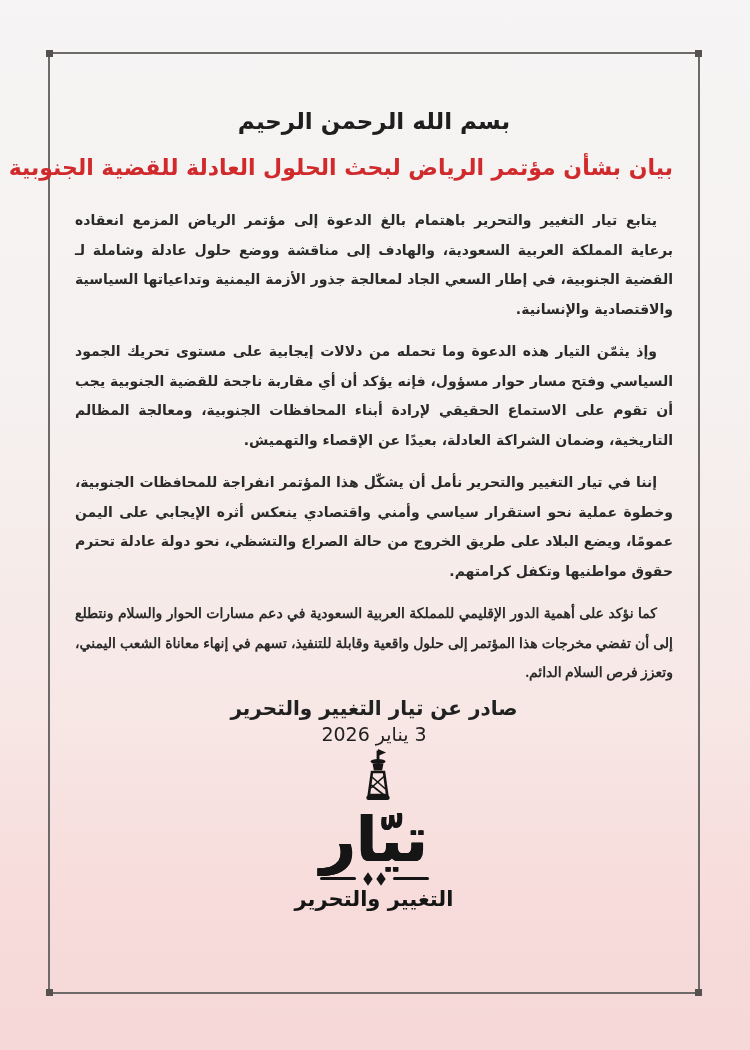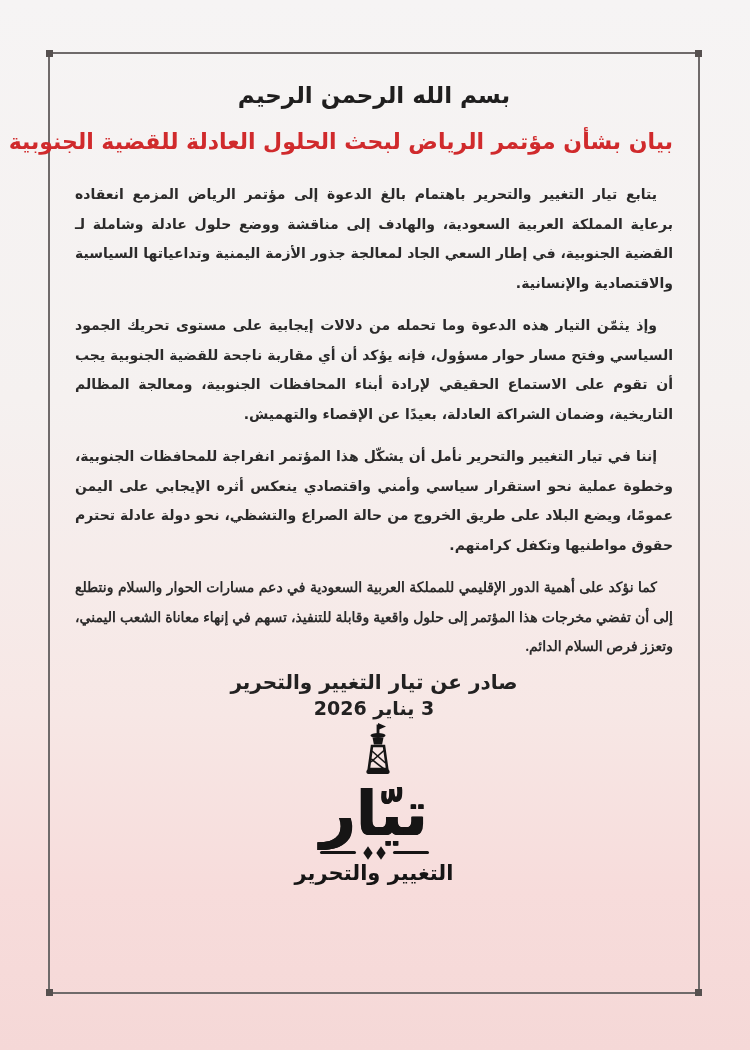--- a/index.html
+++ b/index.html
@@ -14,21 +14,21 @@
     height: 1050px;
     background: linear-gradient(180deg, #f6f4f4 0%, #f5f1f0 38%, #f7e7e5 68%, #f7dcdb 85%, #f5d8d7 100%);
   }
   .frame {
     position: absolute;
     left: 48px;
     top: 52px;
     width: 652px;
     height: 942px;
     border: 2px solid #6f6a6a;
-    padding: 28px 25px 0 25px;
+    padding: 54px 25px 0 25px;
   }
   .corner { position: absolute; width: 7px; height: 7px; background: #56504f; }
   .corner.tl { top: -4px; left: -4px; }
   .corner.tr { top: -4px; right: -4px; }
   .corner.bl { bottom: -4px; left: -4px; }
   .corner.br { bottom: -4px; right: -4px; }
 
   .bismillah {
     text-align: center;
     font-size: 23px;
@@ -60,21 +60,21 @@
   .issued {
     text-align: center;
     font-size: 20px;
     font-weight: bold;
     color: #222121;
     margin-top: 6px;
   }
   .date {
     text-align: center;
     font-size: 19px;
-    font-weight: bold;
+    font-weight: normal;
     color: #222121;
     margin-top: 3px;
   }
 
   .logo { text-align: center; margin-top: 4px; }
   .lighthouse {
     display: block;
     margin: 0 auto -24px;
     transform: translateX(4px);
     position: relative;

